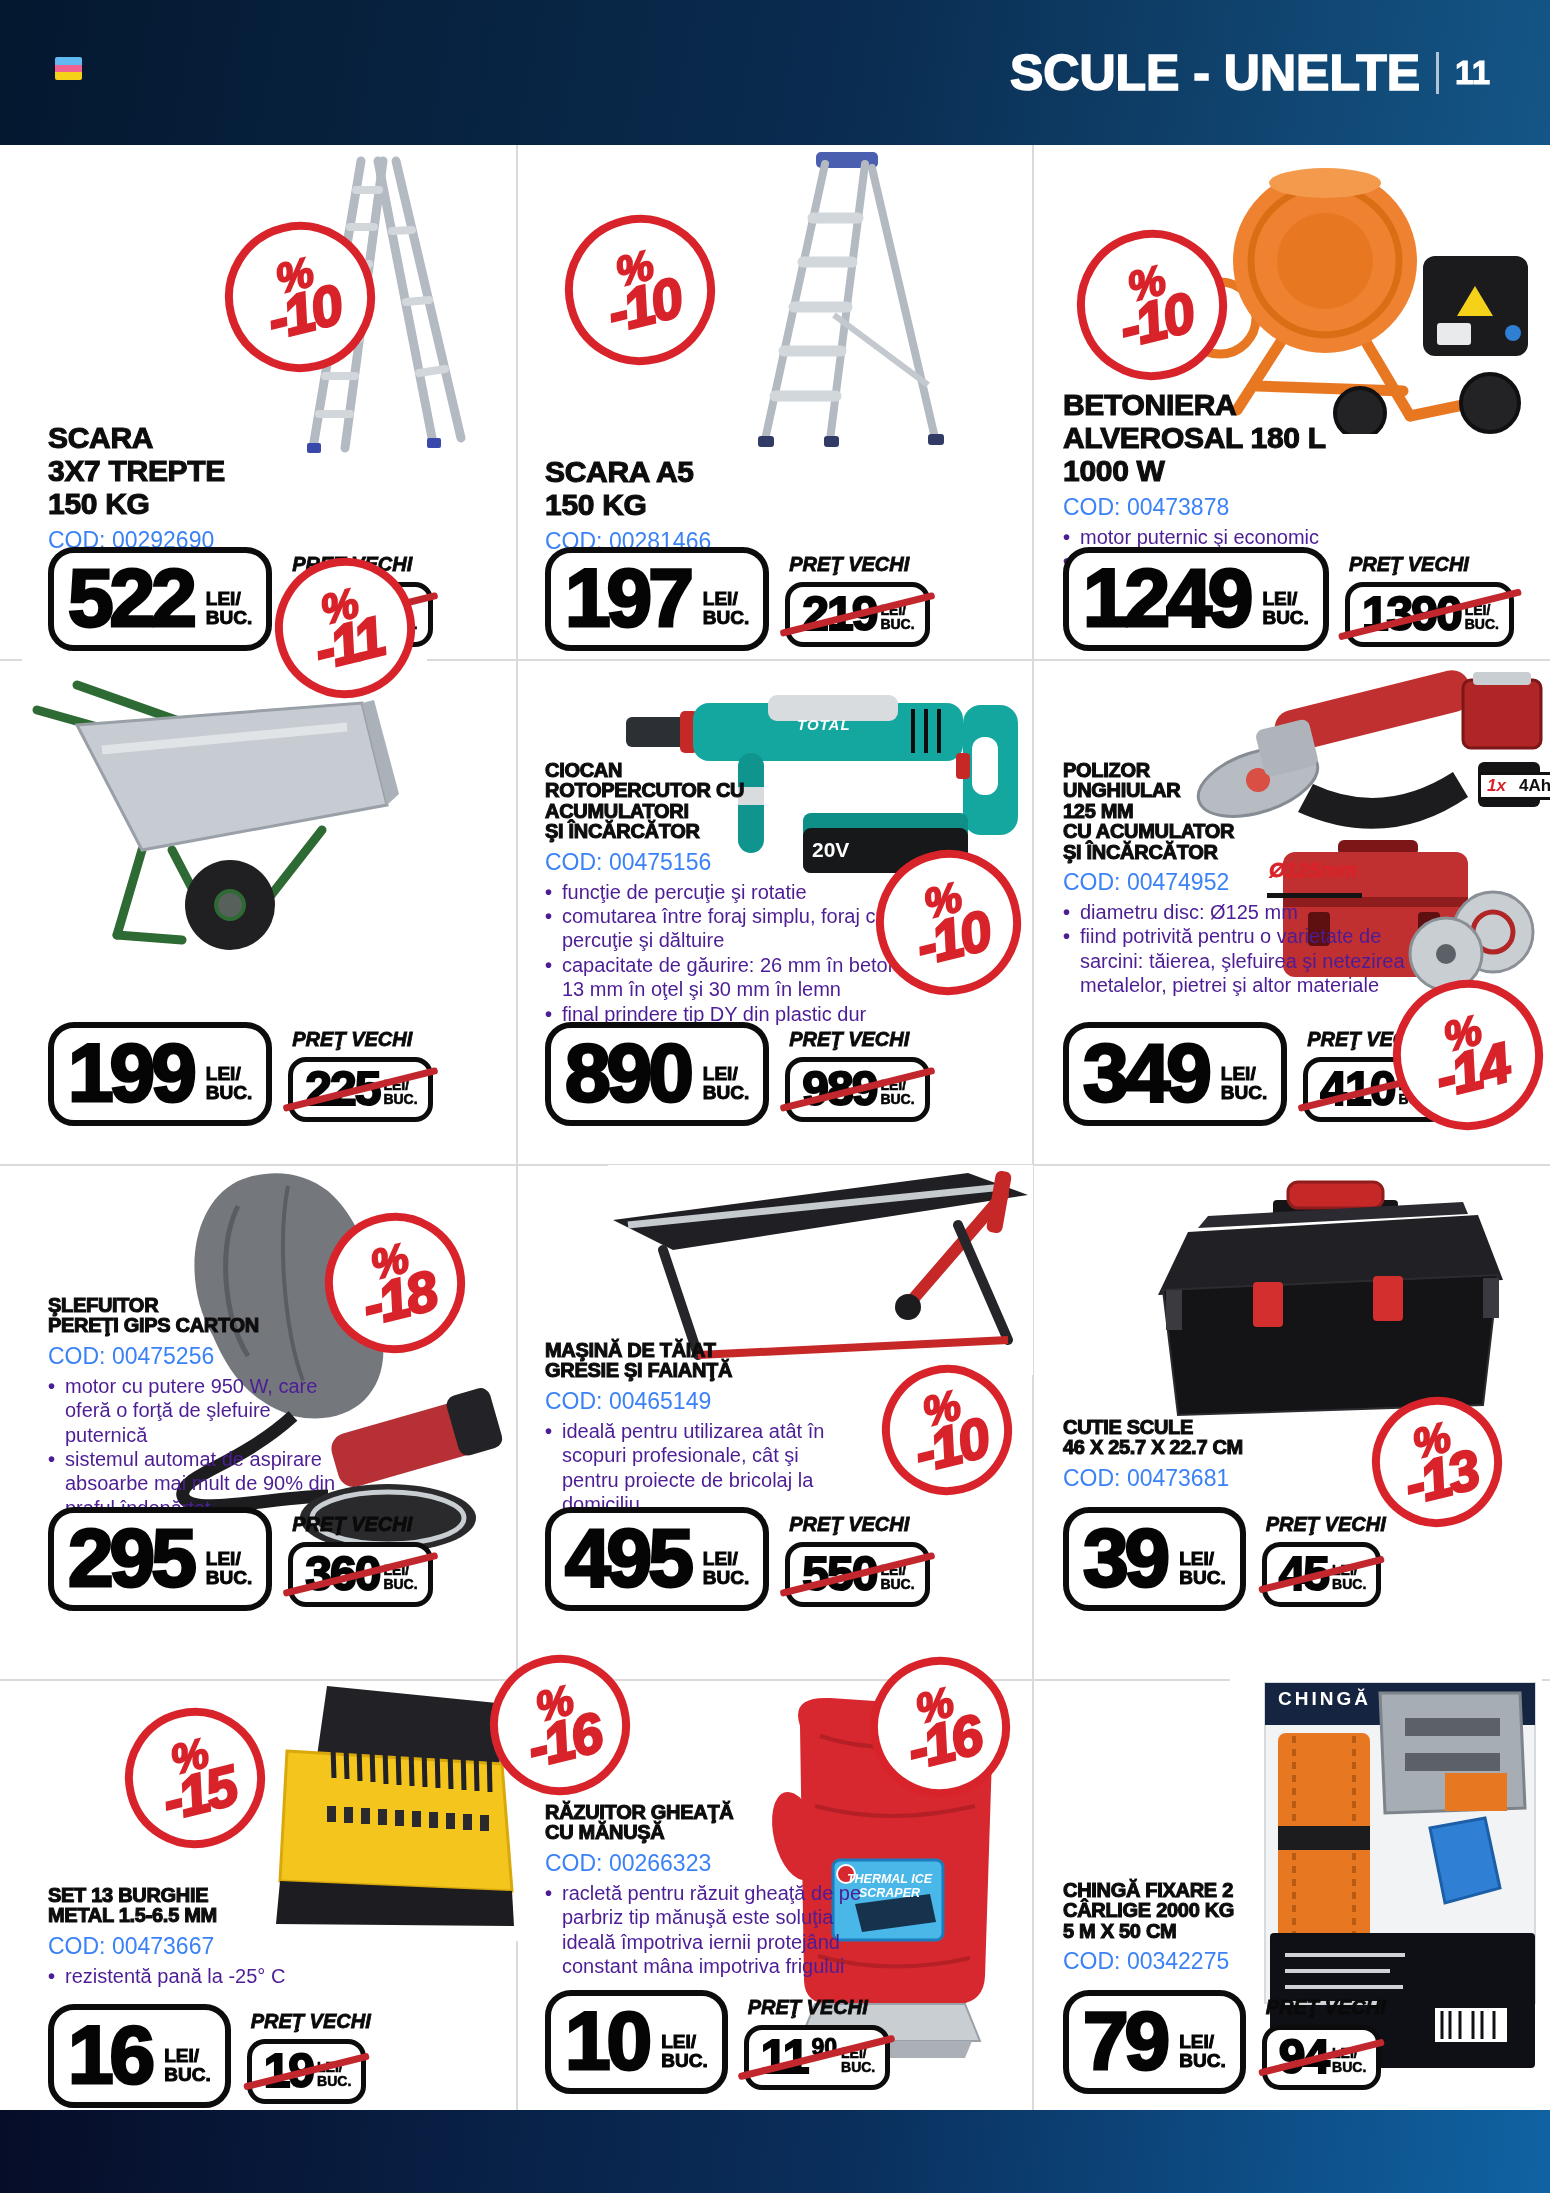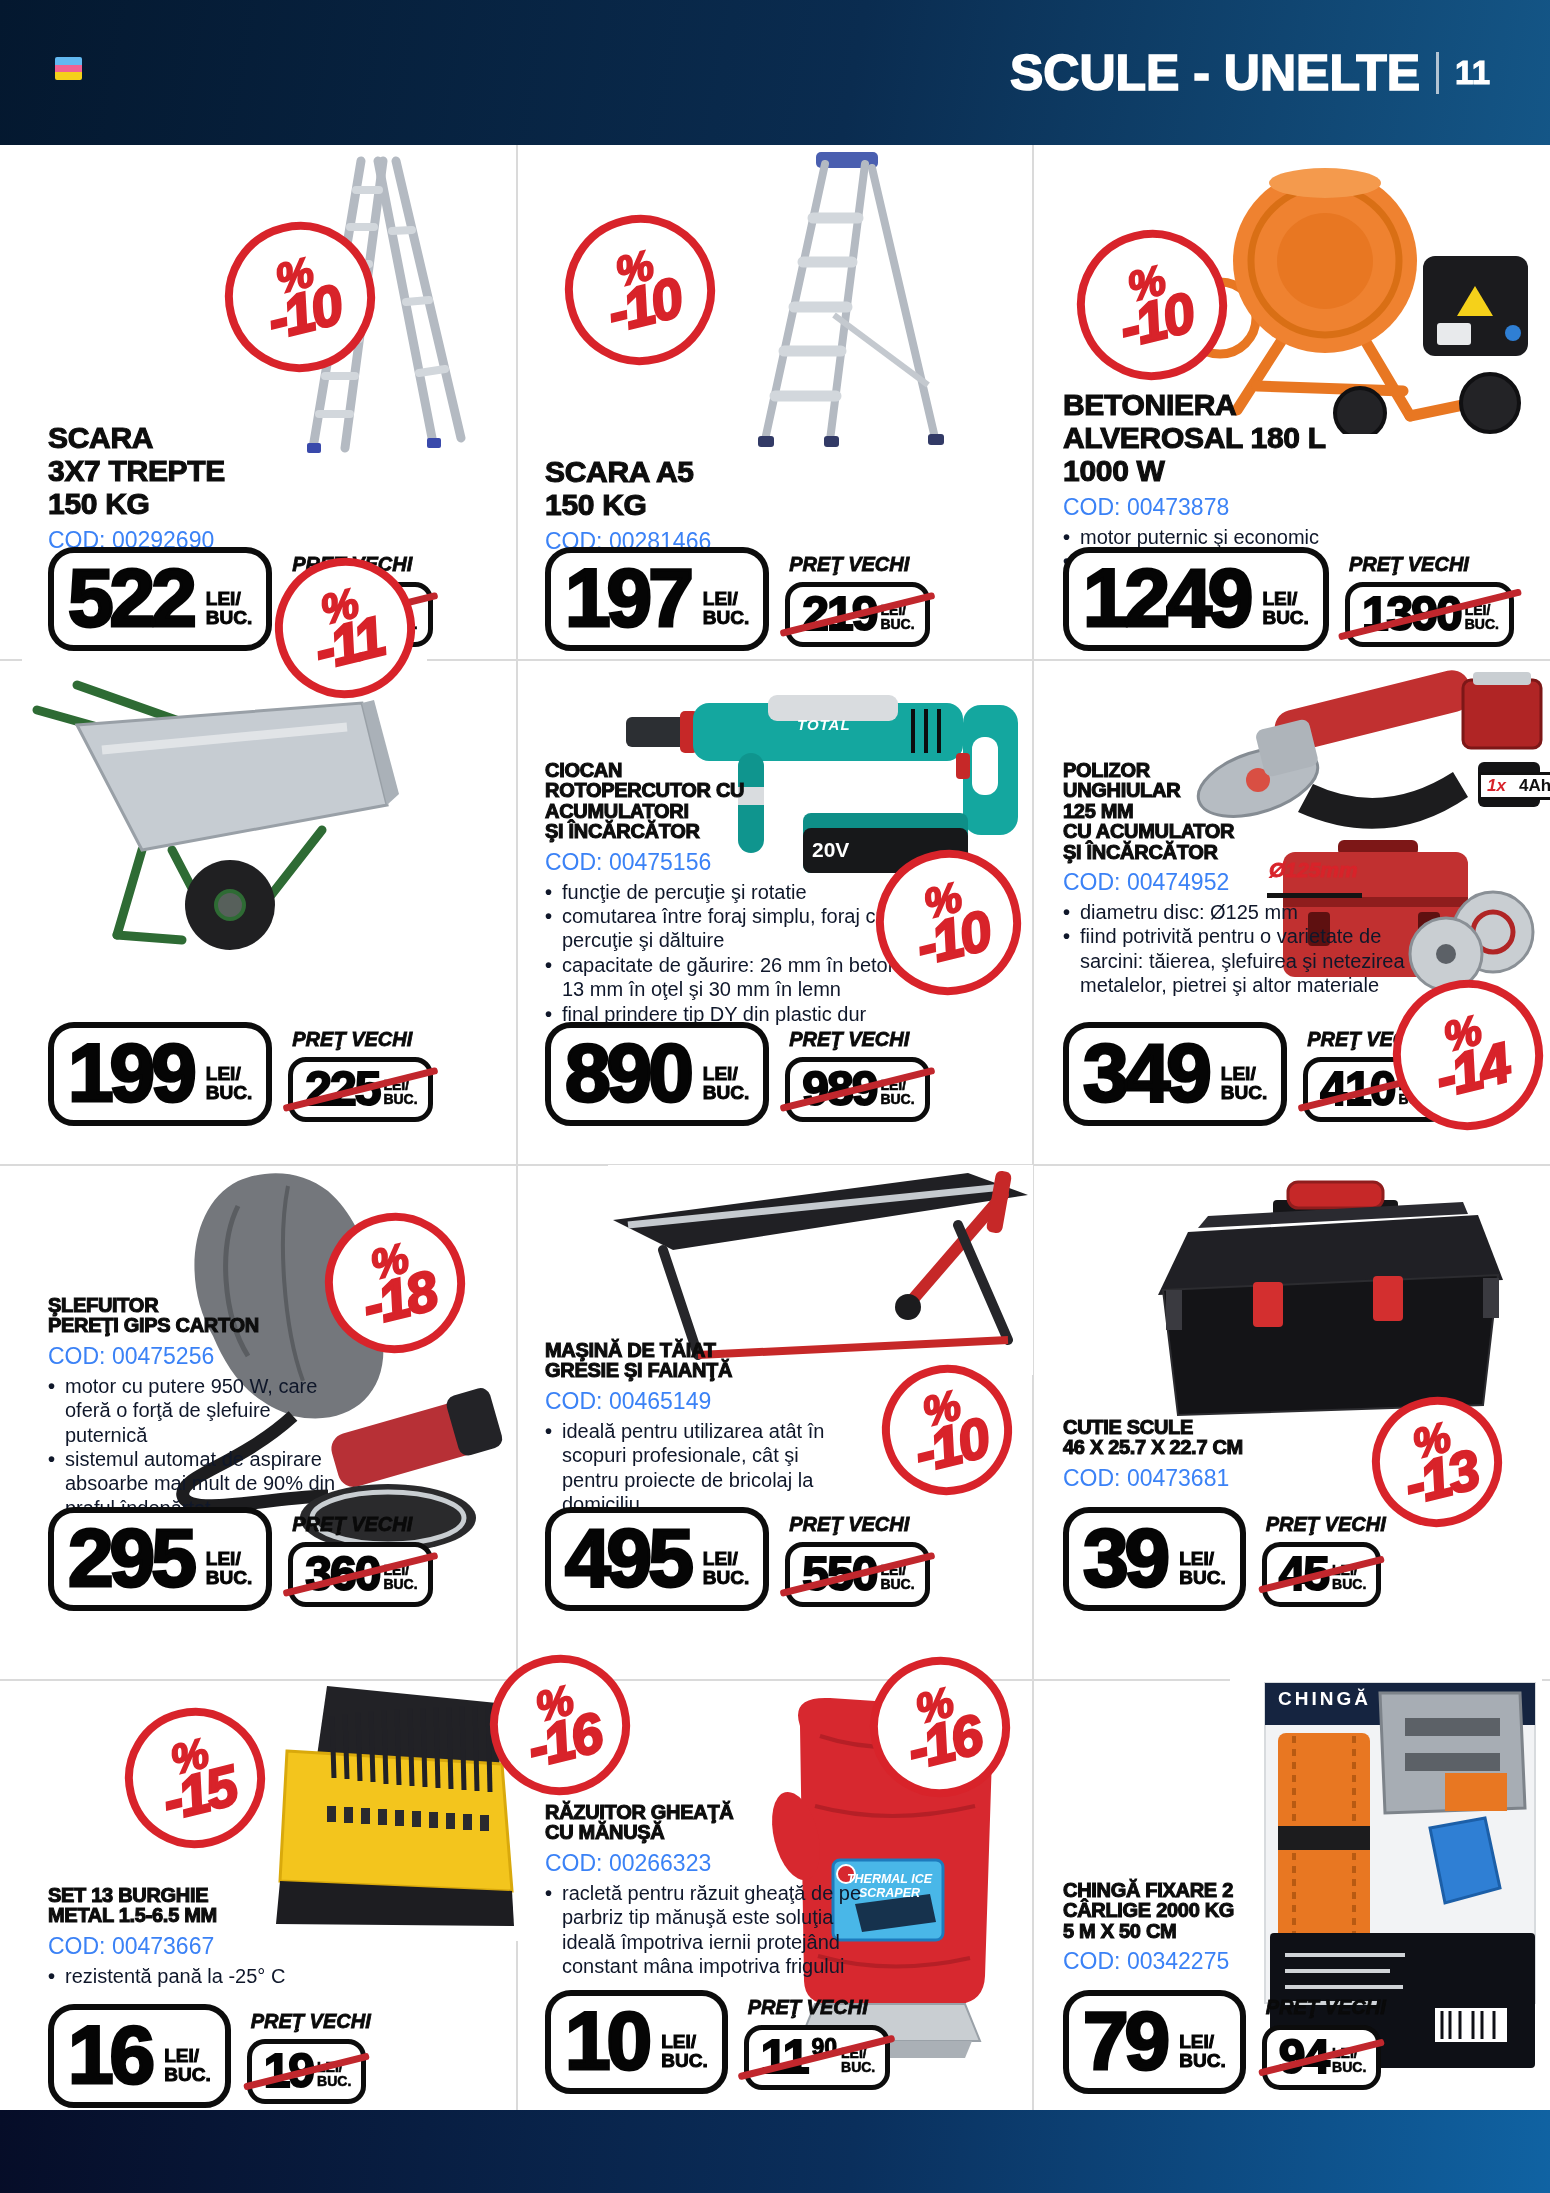--- a/index.html
+++ b/index.html
@@ -24,21 +24,21 @@
        background:linear-gradient(96deg,#060d28 0%,#0a2f5c 55%,#1063a3 100%);z-index:2}
   
   .card{position:absolute;overflow:visible}
   .ph{position:absolute;z-index:1;background:#fff}
   .txt{position:absolute;z-index:4}
   .title{margin:0;font-size:20px;font-weight:bold;line-height:1.02;white-space:pre-line;
          color:#0d0d0d;-webkit-text-stroke:1.1px #0d0d0d;letter-spacing:-.3px}
   .title.big{font-size:30px;line-height:1.1}
   .cod{font-size:23px;color:#3b82f6;margin:7px 0 4px 0}
   .bullets{list-style:none;margin:2px 0 0 0;padding:0}
-  .bullets li{font-size:20px;line-height:1.22;color:#0f172a;padding-left:17px;position:relative}
+  .bullets li{font-size:20px;line-height:1.22;color:#4c1d95;padding-left:17px;position:relative}
   .bullets li::before{content:"•";position:absolute;left:0;font-weight:bold}
   .badge{position:absolute;border:8px solid #d8232a;border-radius:50%;background:#fff;
          display:flex;align-items:center;justify-content:center;transform:rotate(-14deg);z-index:6;box-sizing:border-box}
   .badge-in{display:flex;flex-direction:column;align-items:center;line-height:.8;
             color:#d8232a;font-weight:bold;font-style:italic}
   .badge-pct{font-size:42px;-webkit-text-stroke:2px #d8232a}
   .badge-val{font-size:56px;-webkit-text-stroke:2.5px #d8232a;letter-spacing:-3px}
   .price-row{position:absolute;display:flex;align-items:flex-start;z-index:5}
   .ptag{border:6px solid #0c0c0c;border-radius:26px;background:#fff;display:flex;
         align-items:flex-end;padding:12px 14px 14px 14px;gap:13px}

